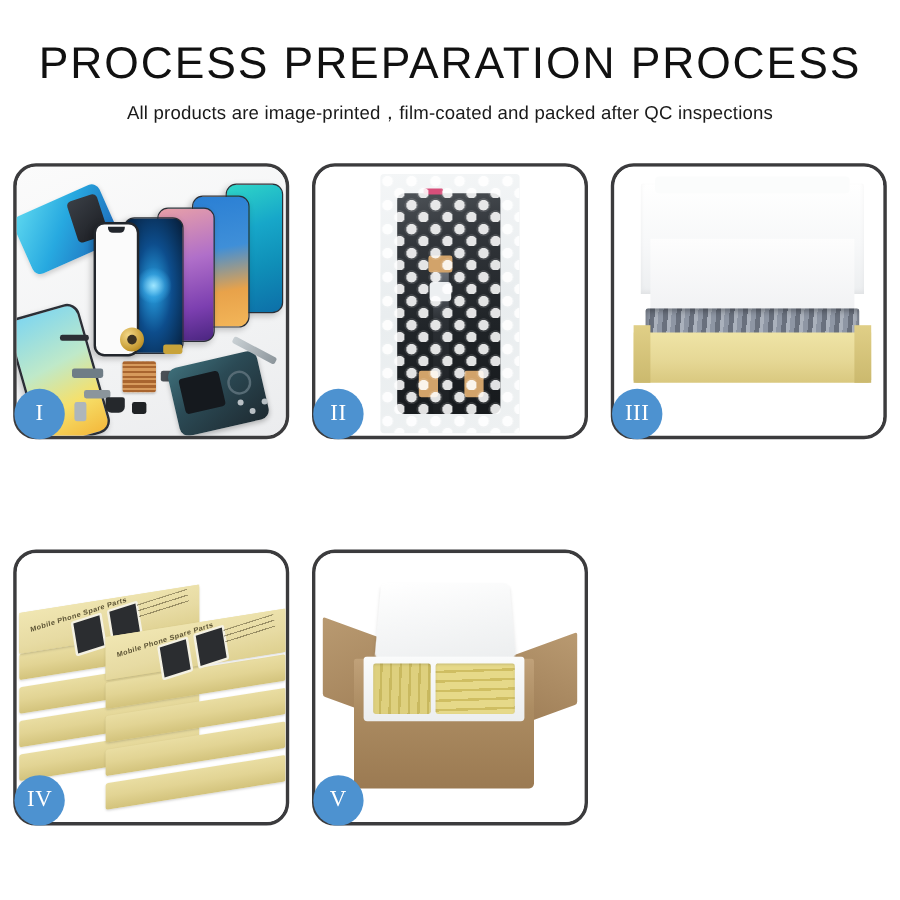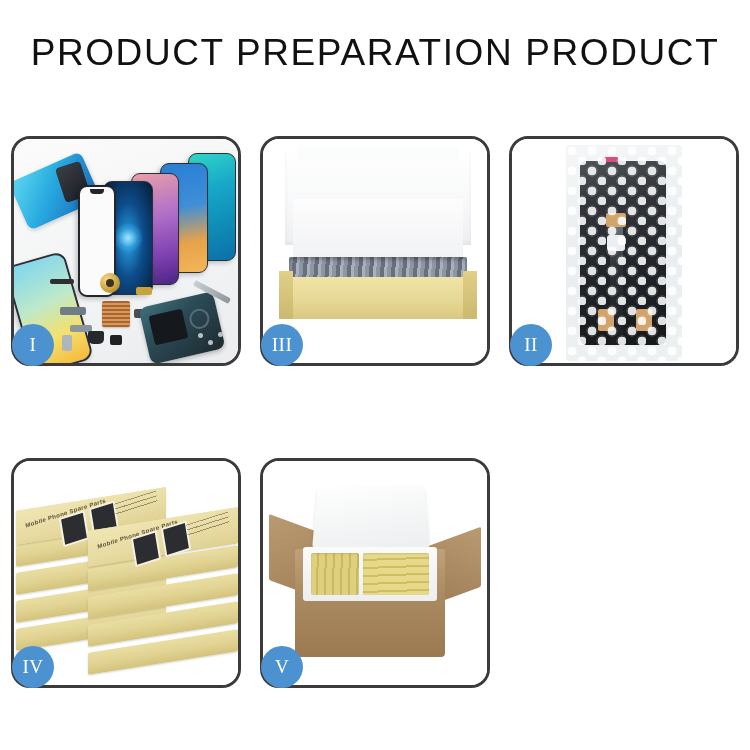--- a/index.html
+++ b/index.html
@@ -380,21 +380,22 @@
     position:absolute; left:106px; top:52px; width:3px; height:112px;
     background: rgba(120,96,66,.5);
   }
 </style>
 </head>
 <body>
 
 <div class="page">
 
   <div class="header">
-    <div class="title">PRODUCT PREPARATION PRODUCT</div>
+    <div class="title">PROCESS PREPARATION PROCESS</div>
+    <div class="subtitle">All products are image-printed，film-coated and packed after QC inspections</div>
   </div>
 
   <div class="grid">
 
     <div class="panel">
       <div class="panel-inner p1">
         <div class="blue-lcd"></div>
         <div class="fan">
           <div class="ph ph5"></div>
           <div class="ph ph4"></div>
@@ -419,45 +420,45 @@
         <div class="screws">
             <i></i>
             <i></i>
             <i></i>
           </div>
       </div>
       <div class="badge">I</div>
     </div>
 
     <div class="panel">
+      <div class="panel-inner p2">
+        <div class="bubblebag">
+          <div class="lcd-in">
+            <div class="flexcable"></div>
+            <div class="conn l"></div>
+            <div class="conn r"></div>
+          </div>
+          <div class="bubbles"></div>
+        </div>
+      </div>
+      <div class="badge">II</div>
+    </div>
+
+    <div class="panel">
       <div class="panel-inner p3">
         <div class="lid3"></div>
         <div class="foamwhite"></div>
         <div class="traybox">
           <div class="tray-inner"></div>
           <div class="tray-front"></div>
           <div class="tray-lipL"></div>
           <div class="tray-lipR"></div>
         </div>
       </div>
       <div class="badge">III</div>
-    </div>
-
-    <div class="panel">
-      <div class="panel-inner p2">
-        <div class="bubblebag">
-          <div class="lcd-in">
-            <div class="flexcable"></div>
-            <div class="conn l"></div>
-            <div class="conn r"></div>
-          </div>
-          <div class="bubbles"></div>
-        </div>
-      </div>
-      <div class="badge">II</div>
     </div>
 
     <div class="panel">
       <div class="panel-inner p4">
         <div class="stack">
 
           <div class="sbox bL5"></div>
           <div class="sbox bL4"></div>
           <div class="sbox bL3"></div>
           <div class="sbox bL2"></div>

